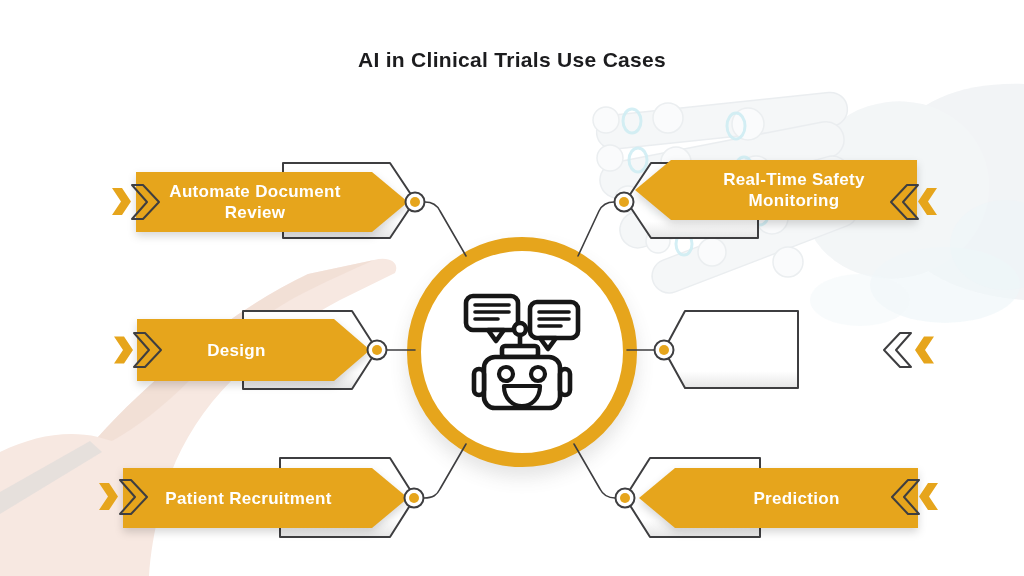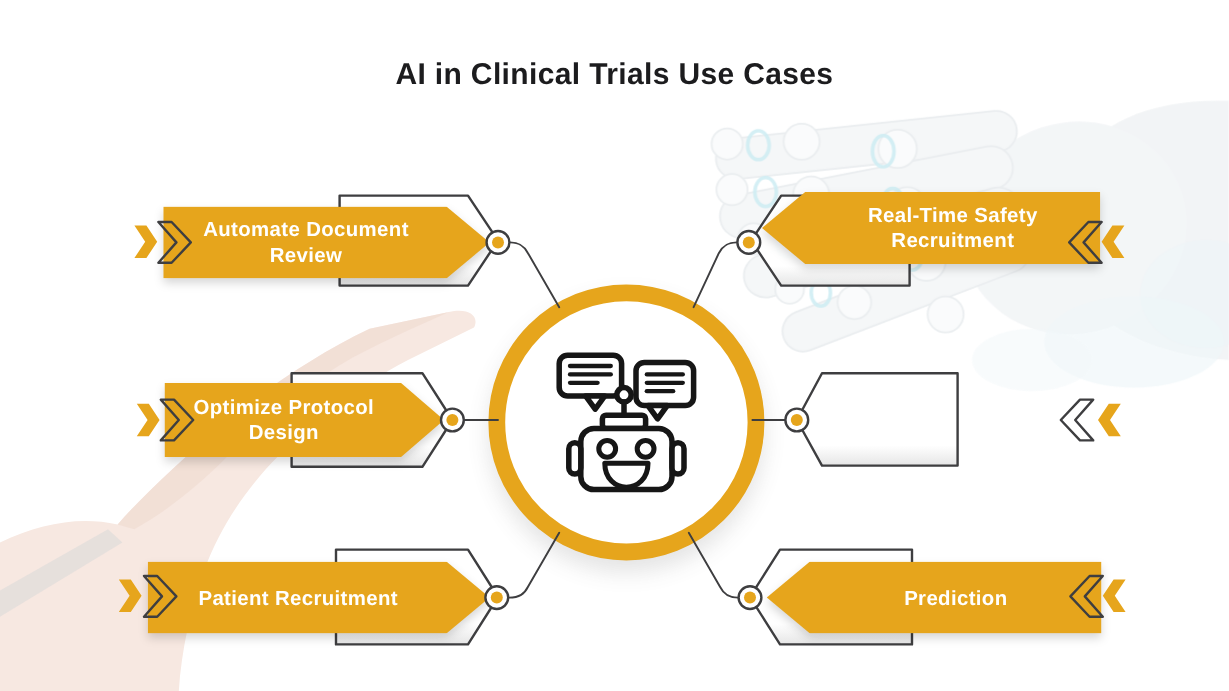--- a/index.html
+++ b/index.html
@@ -4,21 +4,21 @@
 <style>
   html,body{margin:0;padding:0;background:#fff;}
   .stage{
     position:relative;width:1024px;height:576px;overflow:hidden;
     background:#ffffff;font-family:"Liberation Sans","DejaVu Sans",sans-serif;
   }
   .layer{position:absolute;left:0;top:0;width:1024px;height:576px;pointer-events:none;}
   .z1{z-index:1}.z3{z-index:3}.z5{z-index:5}
   .title{
     position:absolute;left:0;right:0;top:48px;z-index:6;
-    text-align:center;font-size:25px;font-weight:700;letter-spacing:.3px;
+    text-align:center;font-size:21px;font-weight:700;letter-spacing:.3px;
     color:#1C1C1E;margin:0;
   }
   .ring{
     position:absolute;left:407px;top:237px;width:230px;height:230px;z-index:2;
     box-sizing:border-box;border:14px solid #E6A51C;border-radius:50%;
     background:#ffffff;display:flex;align-items:center;justify-content:center;
     box-shadow:0 10px 18px rgba(90,90,90,.16), 0 0 0 7px rgba(255,255,255,.9);
   }
   .banner{position:absolute;z-index:4;}
   .banner .arrow{
@@ -145,34 +145,33 @@
   </svg>
 
   <div class="banner left-side" style="left:136px;top:172px;width:272px;height:60px;">
     <div class="arrow">
       <span class="line1">Automate Document</span>
       <span class="line2">Review</span>
     </div>
   </div>
   <div class="banner left-side" style="left:137px;top:319px;width:233px;height:62px;">
     <div class="arrow">
-      <span class="line1">Optimize Protocol</span>
       <span class="line2">Design</span>
     </div>
   </div>
   <div class="banner left-side" style="left:123px;top:468px;width:285px;height:60px;">
     <div class="arrow">
       <span class="line1">Patient Recruitment</span>
 
     </div>
   </div>
   <div class="banner right-side" style="left:635px;top:160px;width:282px;height:60px;">
     <div class="arrow">
       <span class="line1">Real-Time Safety</span>
-      <span class="line2">Recruitment</span>
+      <span class="line2">Monitoring</span>
     </div>
   </div>
   <div class="banner right-side" style="left:639px;top:468px;width:279px;height:60px;">
     <div class="arrow">
       <span class="line2">Prediction</span>
     </div>
   </div>
 
   <svg class="layer z5" viewBox="0 0 1024 576">
 

